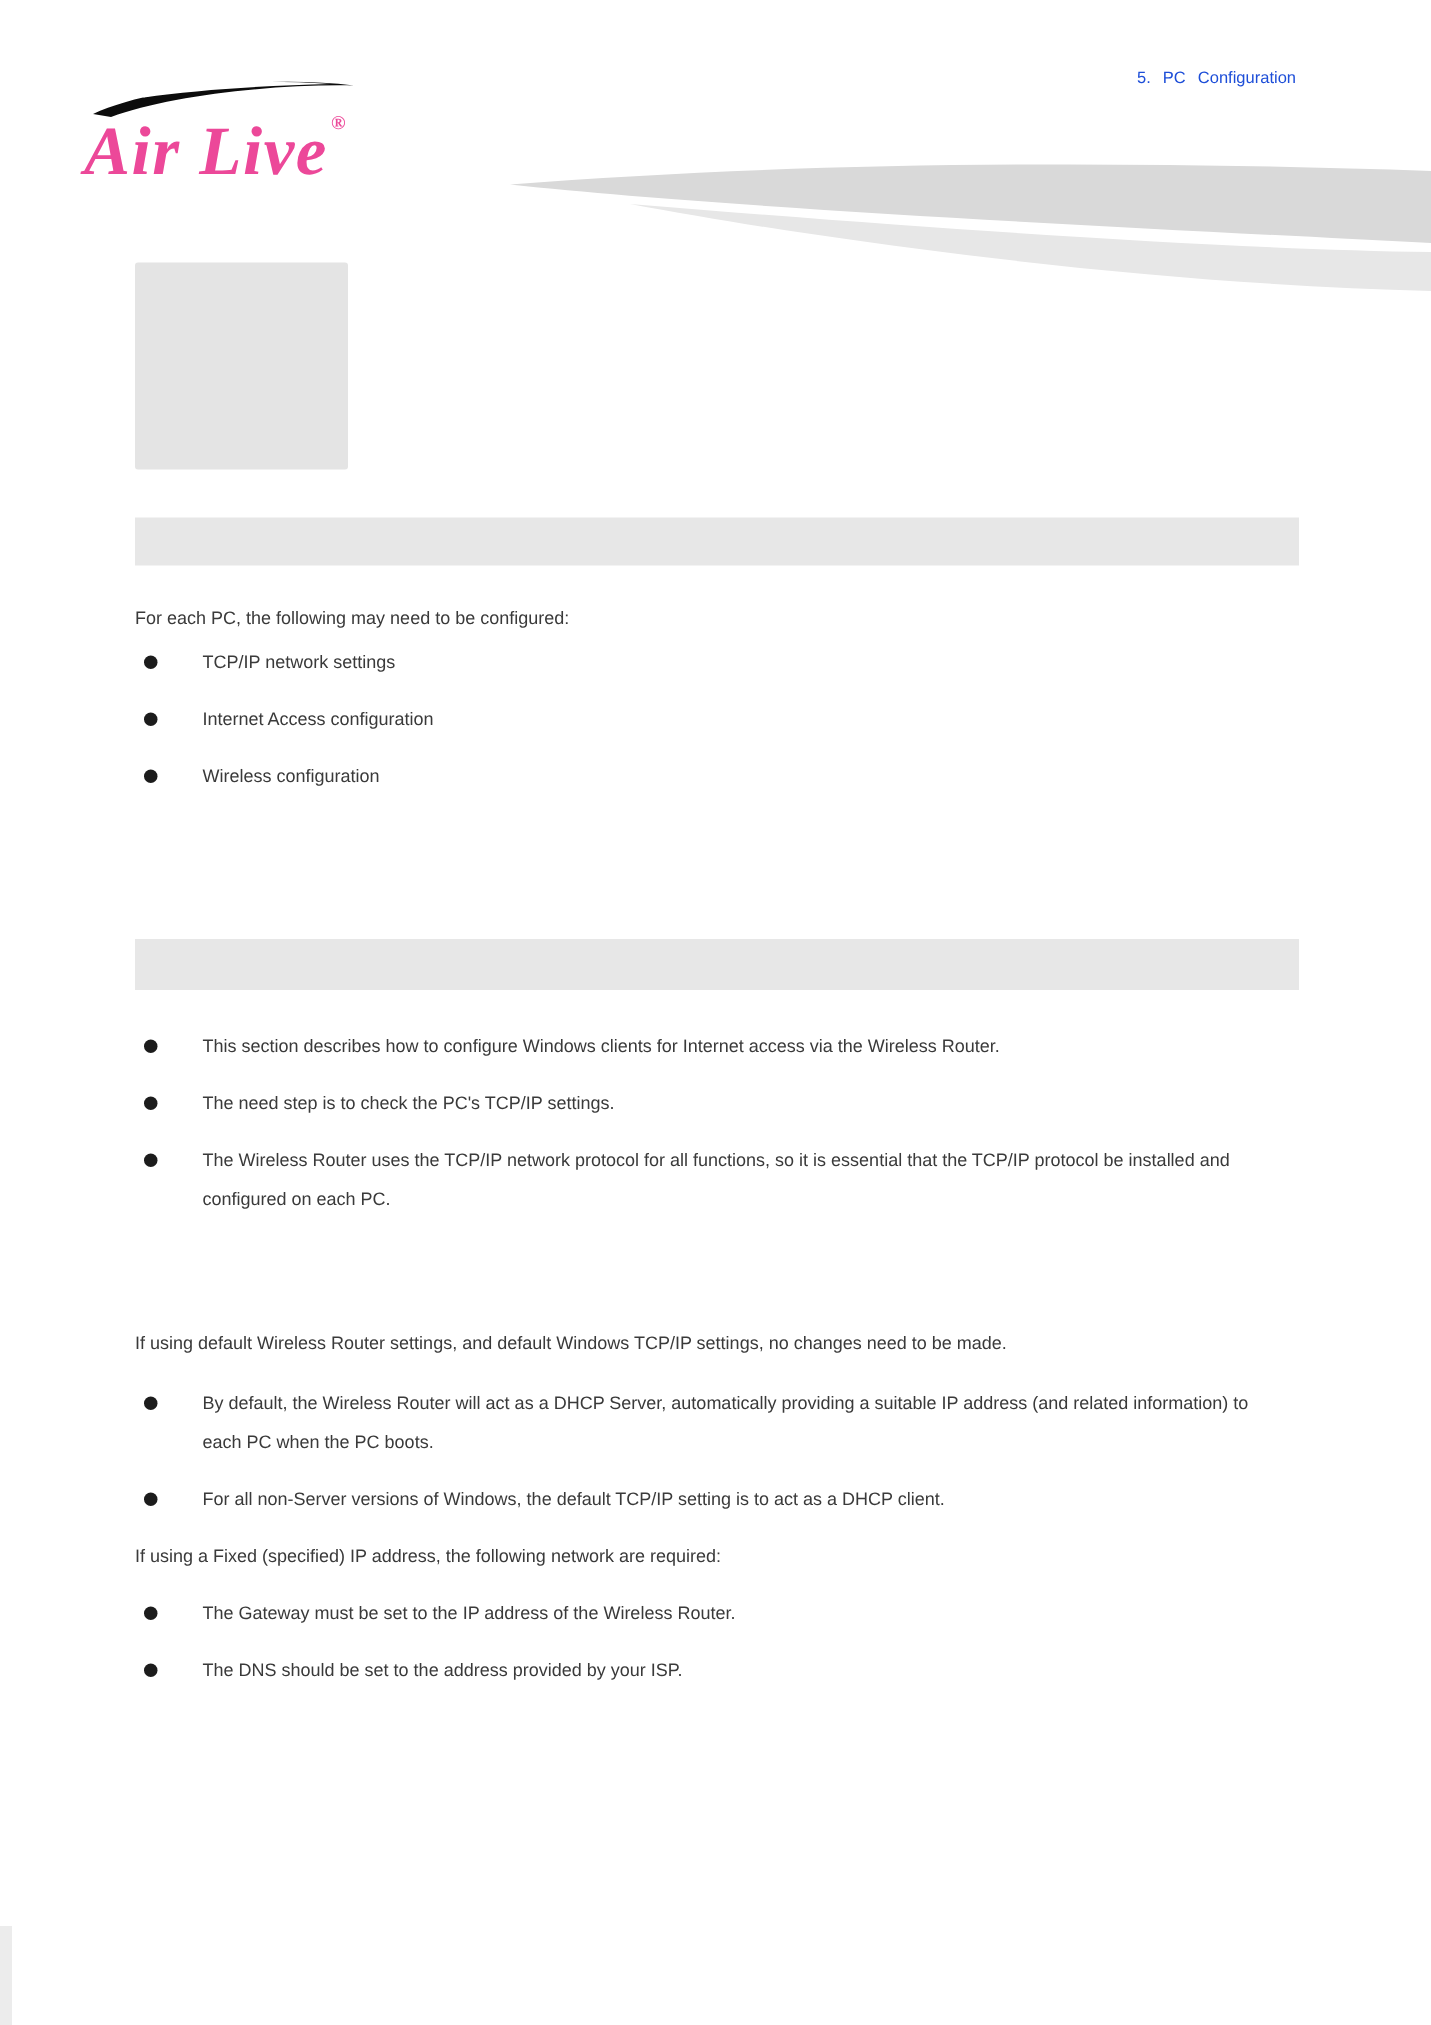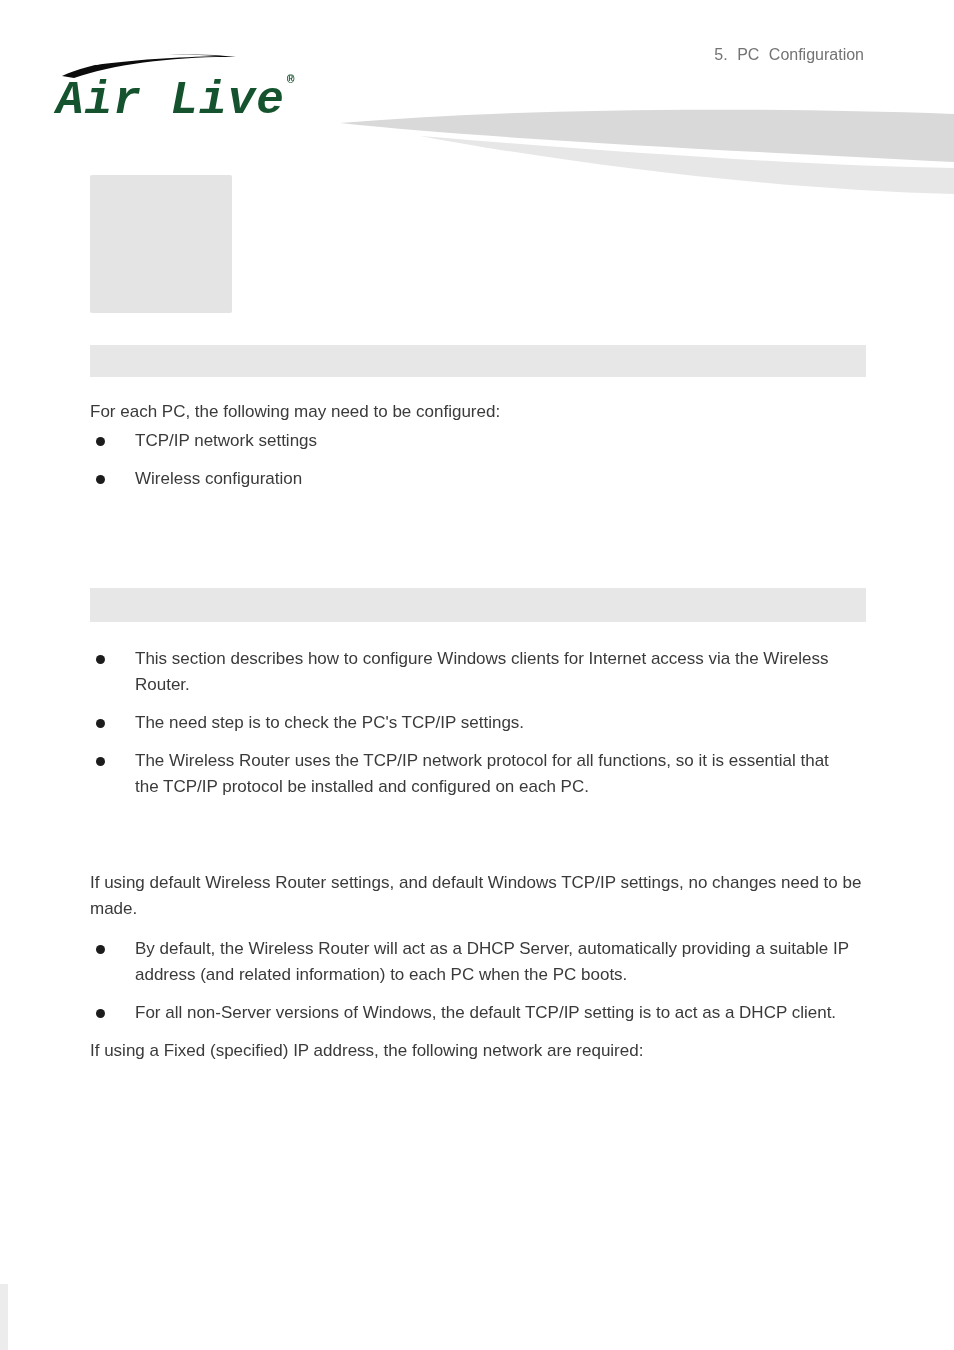--- a/index.html
+++ b/index.html
@@ -13,38 +13,38 @@
     background: #ffffff;
     overflow: hidden;
     margin: 0 auto;
   }
 
   
   .header-right {
     position: absolute;
     top: 46px;
     right: 90px;
-    font-size: 16px;
-    color: #737373;
+    font-size: 11px;
+    color: #1d4ed8;
     word-spacing: 5px;
   }
 
   .logo {
     position: absolute;
     top: 52px;
     left: 56px;
     width: 230px;
   }
   .logo-swoosh { display: block; width: 180px; height: 26px; margin-left: 4px; }
   .logo-text {
-    font-family: Liberation Mono, monospace;
+    font-family: Liberation Serif, serif;
     font-style: italic;
     font-weight: bold;
     font-size: 46px;
-    color: #14532d;
+    color: #ec4899;
     line-height: 1;
     letter-spacing: 1px;
     white-space: nowrap;
   }
   .logo-reg {
     font-size: 13px;
     font-style: normal;
     vertical-align: super;
     position: relative;
     top: -14px;
@@ -69,21 +69,21 @@
     background: #e4e4e4;
     border-radius: 2px;
   }
 
   
   .content {
     position: absolute;
     top: 345px;
     left: 90px;
     width: 776px;
-    font-size: 17px;
+    font-size: 12px;
     line-height: 26px;
   }
 
   .section-bar {
     width: 100%;
     background: #e7e7e7;
   }
   .section-bar.first  { height: 32px; }
   .section-bar.second { height: 34px; margin-top: 96px; }
 
@@ -148,20 +148,24 @@
 
     <p class="lead">For each PC, the following may need to be configured:</p>
 
     <ul class="bullets tight">
       <li>
         <span class="dot"></span>
         <span class="li-text">TCP/IP network settings</span>
       </li>
       <li>
         <span class="dot"></span>
+        <span class="li-text">Internet Access configuration</span>
+      </li>
+      <li>
+        <span class="dot"></span>
         <span class="li-text">Wireless configuration</span>
       </li>
     </ul>
 
     <div class="section-bar second"></div>
 
     <ul class="bullets group2">
       <li>
         <span class="dot"></span>
         <span class="li-text">This section describes how to configure Windows clients for Internet access via the Wireless Router.</span>
@@ -184,18 +188,28 @@
         <span class="li-text">By default, the Wireless Router will act as a DHCP Server, automatically providing a suitable IP address (and related information) to each PC when the PC boots.</span>
       </li>
       <li>
         <span class="dot"></span>
         <span class="li-text">For all non-Server versions of Windows, the default TCP/IP setting is to act as a DHCP client.</span>
       </li>
     </ul>
 
     <p class="para para2">If using a Fixed (specified) IP address, the following network are required:</p>
 
+    <ul class="bullets">
+      <li>
+        <span class="dot"></span>
+        <span class="li-text">The Gateway must be set to the IP address of the Wireless Router.</span>
+      </li>
+      <li>
+        <span class="dot"></span>
+        <span class="li-text">The DNS should be set to the address provided by your ISP.</span>
+      </li>
+    </ul>
 
   </div>
 
   <div class="edge-strip"></div>
 
 </div>
 
 </body></html>

